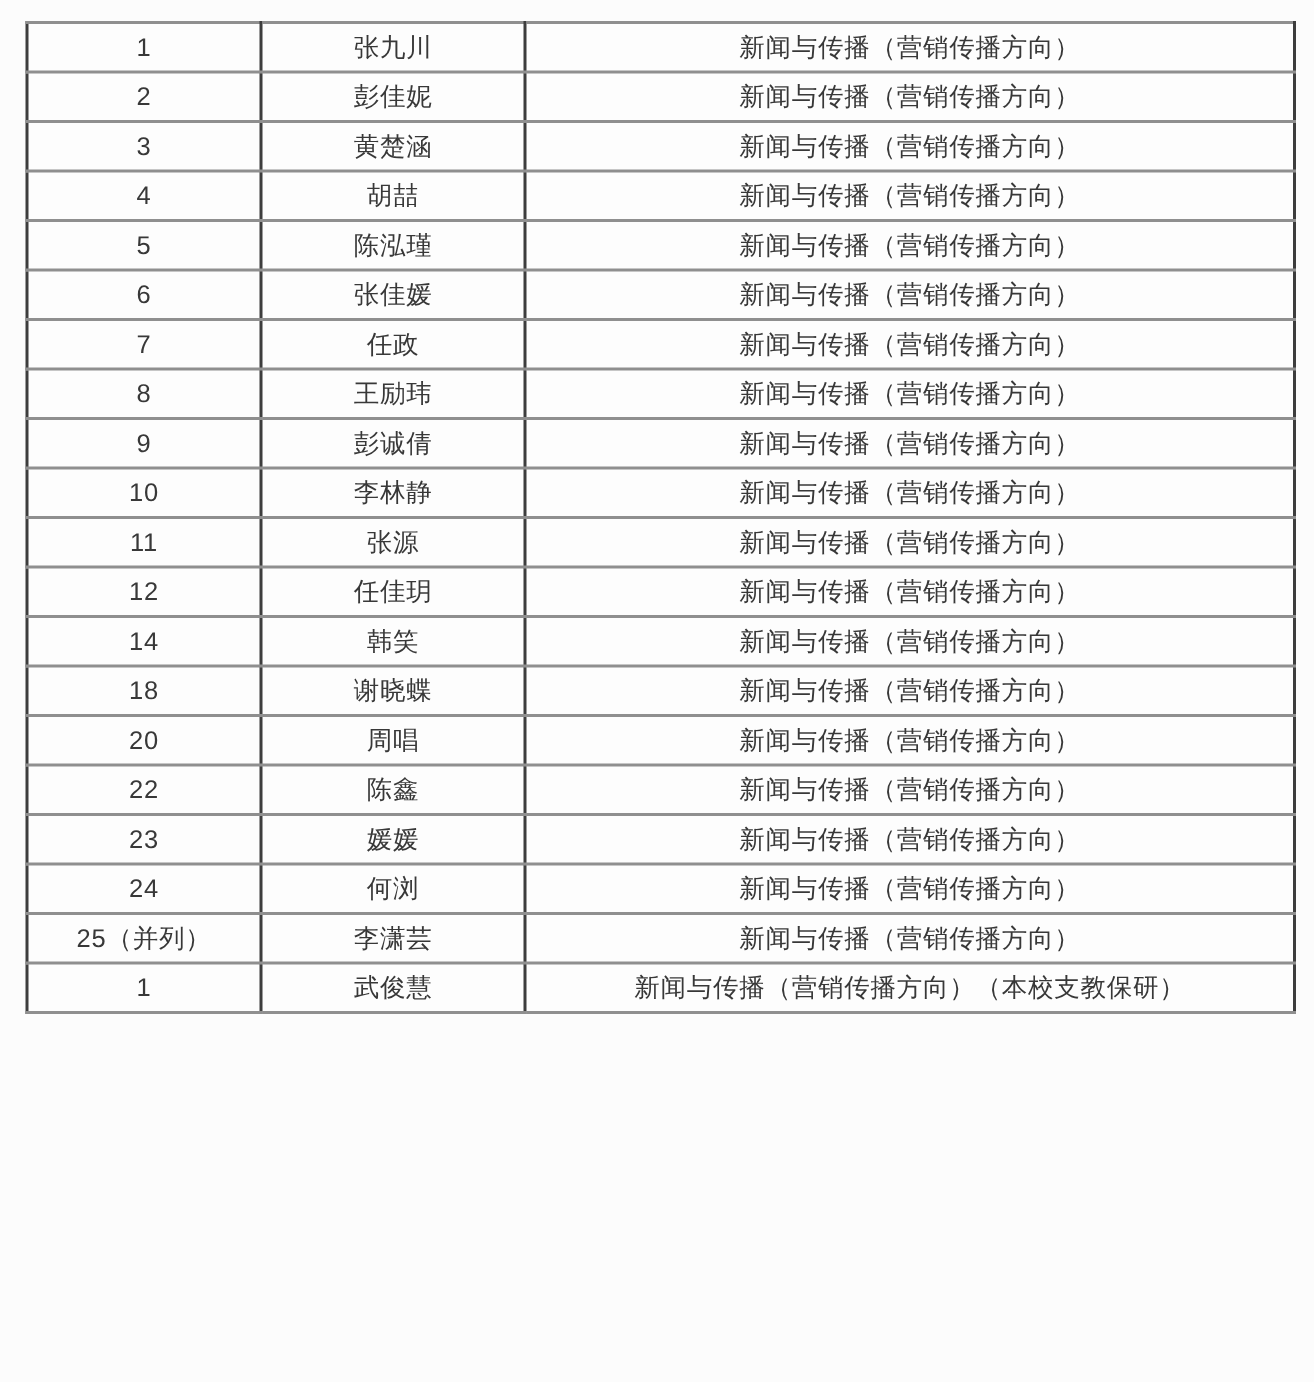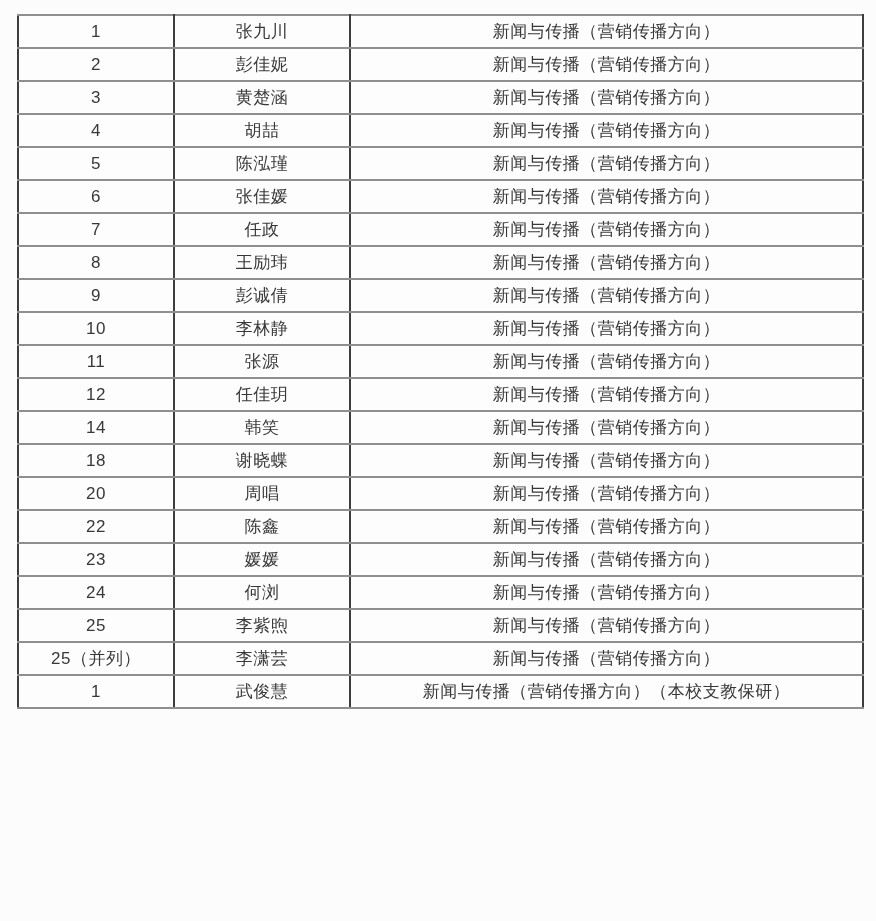--- a/index.html
+++ b/index.html
@@ -168,25 +168,20 @@
     <td class="col-name">媛媛</td>
     <td class="col-program">新闻与传播（营销传播方向）</td>
   </tr>
 
   <tr>
     <td class="col-rank">24</td>
     <td class="col-name">何浏</td>
     <td class="col-program">新闻与传播（营销传播方向）</td>
   </tr>
 
-  <tr>
-    <td class="col-rank">25</td>
-    <td class="col-name">李紫煦</td>
-    <td class="col-program">新闻与传播（营销传播方向）</td>
-  </tr>
 
   <tr>
     <td class="col-rank">25（并列）</td>
     <td class="col-name">李潇芸</td>
     <td class="col-program">新闻与传播（营销传播方向）</td>
   </tr>
 
   <tr>
     <td class="col-rank">1</td>
     <td class="col-name">武俊慧</td>

